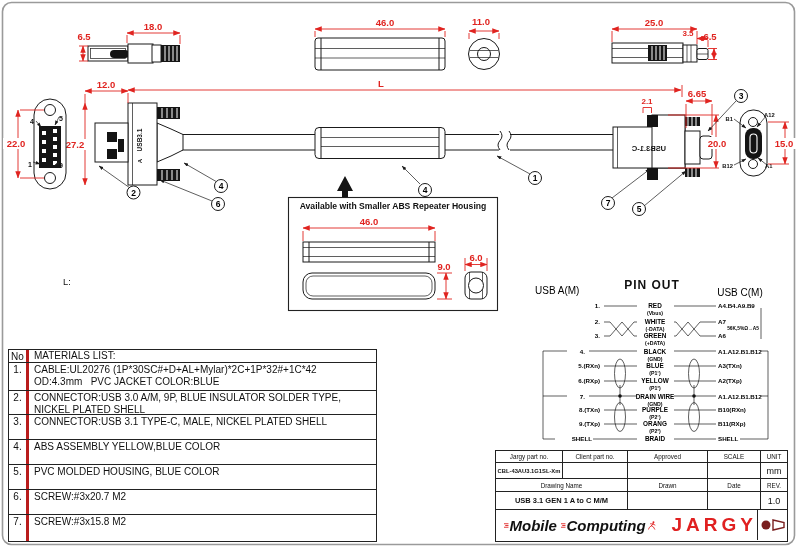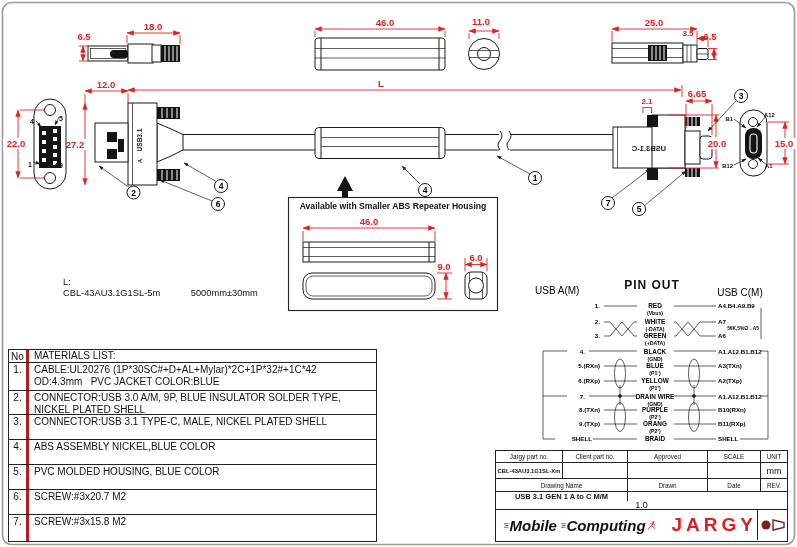--- a/index.html
+++ b/index.html
@@ -420,24 +420,20 @@
           <text x="655" y="418.5">(P2⁻)</text>
           <text x="655" y="432.5">(P2⁺)</text>
     </g>
     <text class="pe" x="759" y="330" font-size="4.8" font-weight="700">56K,5%Ω→A5</text>
   </g>
 </svg>
 
 
 <div class="hblk lnote" style="left:63px;top:277px;">
   <div>L:</div>
-  <div class="row">
-    <span>CBL-43AU3.1G1SL-5m</span>
-    <span style="margin-left:28px;">5000mm±30mm</span>
-  </div>
 </div>
 
 <div class="mat">
   <div class="mrow" style="height:13px;">
     <div class="mno">No</div>
     <div class="mtx" style="padding-top:0;">MATERIALS LIST:</div>
   </div>
   <div class="mrow" style="height:28px;">
         <div class="mno">1.</div>
         <div class="mtx">CABLE:UL20276 (1P*30SC#+D+AL+Mylar)*2C+1P*32#+1C*42
@@ -447,21 +443,21 @@
         <div class="mno">2.</div>
         <div class="mtx">CONNECTOR:USB 3.0 A/M, 9P, BLUE INSULATOR SOLDER TYPE,
 NICKEL PLATED SHELL</div>
       </div>
   <div class="mrow" style="height:25px;">
         <div class="mno">3.</div>
         <div class="mtx">CONNECTOR:USB 3.1 TYPE-C, MALE, NICKEL PLATED SHELL</div>
       </div>
   <div class="mrow" style="height:25px;">
         <div class="mno">4.</div>
-        <div class="mtx">ABS ASSEMBLY NICKEL,BLUE COLOR</div>
+        <div class="mtx">ABS ASSEMBLY YELLOW,BLUE COLOR</div>
       </div>
   <div class="mrow" style="height:25px;">
         <div class="mno">5.</div>
         <div class="mtx">PVC MOLDED HOUSING, BLUE COLOR</div>
       </div>
   <div class="mrow" style="height:25px;">
         <div class="mno">6.</div>
         <div class="mtx">SCREW:#3x20.7 M2</div>
       </div>
   <div class="mrow" style="height:26px;">
@@ -484,21 +480,21 @@
     <div class="tc" style="width:80px;"></div>
     <div class="tc" style="width:53px;"></div>
     <div class="tc" style="flex:1;font-size:9px;">mm</div>
   </div>
   <div class="trow" style="height:13px;">
     <div class="tc" style="width:132px;">Drawing Name</div>
     <div class="tc" style="width:80px;">Drawn</div>
     <div class="tc" style="width:53px;">Date</div>
     <div class="tc" style="flex:1;">REV.</div>
   </div>
-  <div class="trow" style="height:18px;flex-direction:column;">
+  <div class="trow" style="height:18px;">
     <div class="tc" style="width:132px;font-weight:700;font-size:7.5px;">USB 3.1 GEN 1 A to C M/M</div>
     <div class="tc" style="width:80px;"></div>
     <div class="tc" style="width:53px;"></div>
     <div class="tc" style="flex:1;font-size:9px;">1.0</div>
   </div>
   <div class="trow" style="height:30px;">
     <div class="tc logo" style="width:262px;justify-content:flex-start;">
       <svg width="11" height="13" viewBox="0 0 11 13" style="position:static;">
             <g stroke="#e02020" stroke-width="1.8">
               <line x1="0" y1="3" x2="9" y2="3"></line>

